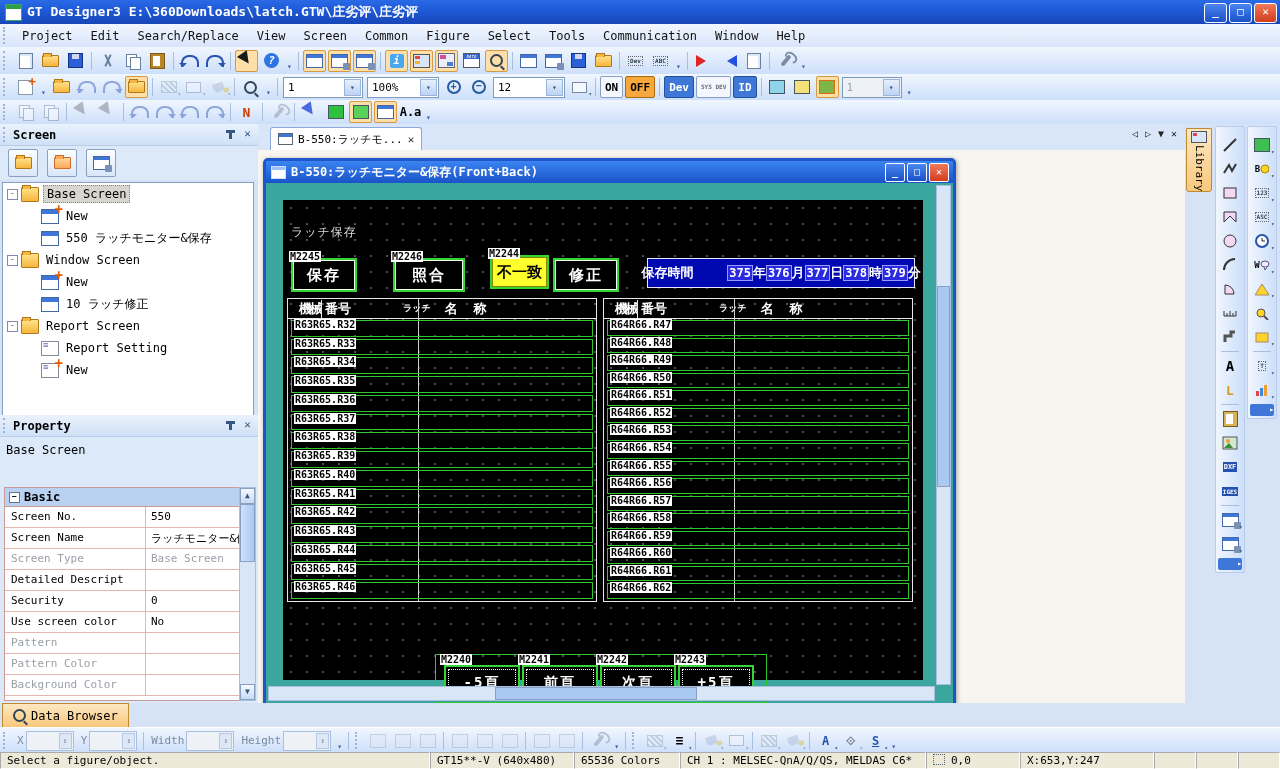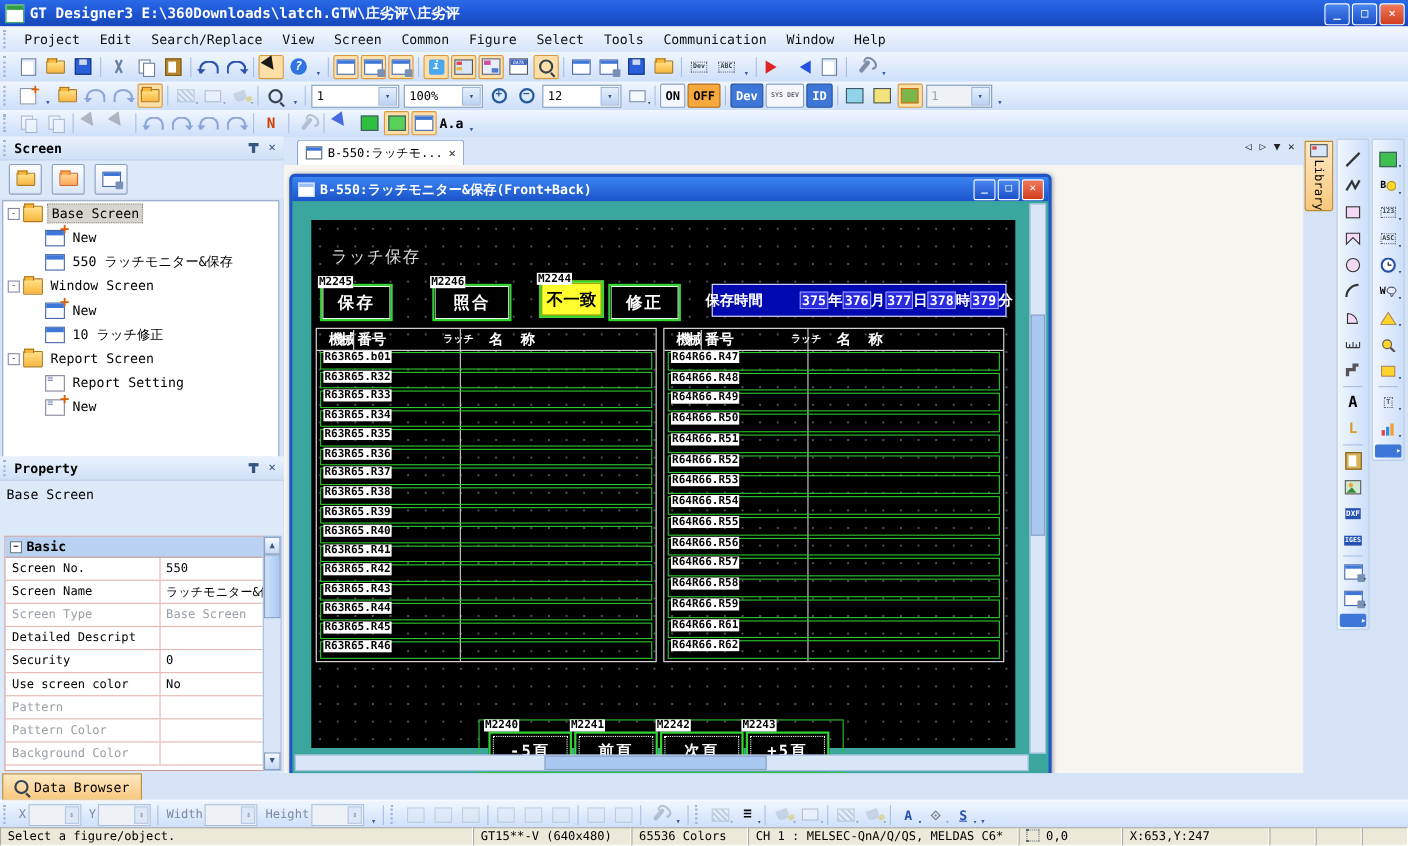--- a/index.html
+++ b/index.html
@@ -120,21 +120,21 @@
   .ccap{width:18px;height:17px;border:1px solid #fff;border-radius:2px;font-size:10px;line-height:15px;text-align:center;color:#fff;font-weight:bold;}
   .ccap.b{background:linear-gradient(#4a86f0,#1b50c8);}
   .ccap.r{background:linear-gradient(#f07a5a,#d23c1e);}
   .client{position:absolute;left:0;right:0;top:22px;bottom:0;background:#3aa69e;}
   .hsb{position:absolute;left:2px;bottom:2px;right:18px;height:13px;background:#d9e6f8;border:1px solid #a9bfe0;}
   .hsb .th{position:absolute;left:34%;width:30%;top:0;bottom:0;background:#a9c8f2;border:1px solid #8aa0c0;}
   .vsb2{position:absolute;top:2px;bottom:18px;right:2px;width:13px;background:#d9e6f8;border:1px solid #a9bfe0;}
   .vsb2 .th{position:absolute;top:20%;height:40%;left:0;right:0;background:#a9c8f2;border:1px solid #8aa0c0;}
   
   .hmi{position:absolute;left:17px;top:17px;width:640px;height:480px;background:#000;background-image:radial-gradient(circle,rgba(205,215,255,.38) .7px,transparent .9px);background-size:16px 16px;font-family:"DejaVu Sans Mono",monospace;}
-  .hmi-title{position:absolute;left:8px;top:24px;color:#dcdcdc;font-size:15px;letter-spacing:1px;margin-left:10px;}
+  .hmi-title{position:absolute;left:8px;top:24px;color:#dcdcdc;font-size:12px;letter-spacing:1px;}
   .dev{position:absolute;background:#fff;color:#000;font-size:10px;font-weight:bold;line-height:11px;padding:0 1px;z-index:5;white-space:nowrap;}
   .hbtn{position:absolute;background:#000;border:2px solid #35d435;box-shadow:inset 0 0 0 1px #eaffea;color:#fff;display:flex;align-items:center;justify-content:center;font-size:15px;font-weight:bold;letter-spacing:2px;z-index:2;}
   .hbtn.yellow{background:#ffff2e;color:#000;box-shadow:inset 0 0 0 1px #888800;letter-spacing:0;}
   .timebox{position:absolute;left:364px;top:58px;width:266px;height:28px;background:#0008b0;border:1px solid #e6e6ff;color:#fff;display:flex;align-items:center;justify-content:center;font-size:13px;font-weight:bold;gap:13px;white-space:nowrap;}
   .chip{background:#2a2ae0;border:1px solid #9a9aff;padding:0 1px;font-size:12px;}
   .htable{position:absolute;top:98px;width:308px;height:302px;border:1px solid #e8e8e8;}
   .ht-head{height:19px;border-bottom:1px solid #e8e8e8;color:#fff;display:flex;align-items:center;font-size:13px;font-weight:bold;white-space:nowrap;}
   .ht-c1{width:33px;border-right:1px solid #e8e8e8;text-align:right;letter-spacing:-2px;overflow:hidden;}
   .ht-c2{padding-left:3px;}
   .ht-c3{font-size:9px;margin-left:52px;}
@@ -626,23 +626,20 @@
           <div class="htable" style="left:4px">
             <div class="ht-head">
               <span class="ht-c1">機械</span>
               <span class="ht-c2">番号</span>
               <span class="ht-c3">ラッチ</span>
               <span class="ht-c4">名 称</span>
             </div>
             <div class="ht-div"></div>
             <div class="ht-body" id="rows-left">
                 <div class="hrow">
-                  <span class="dev">R63R65.b01</span>
-                </div>
-                <div class="hrow">
                   <span class="dev">R63R65.R32</span>
                 </div>
                 <div class="hrow">
                   <span class="dev">R63R65.R33</span>
                 </div>
                 <div class="hrow">
                   <span class="dev">R63R65.R34</span>
                 </div>
                 <div class="hrow">
                   <span class="dev">R63R65.R35</span>
@@ -723,20 +720,23 @@
                   <span class="dev">R64R66.R56</span>
                 </div>
                 <div class="hrow">
                   <span class="dev">R64R66.R57</span>
                 </div>
                 <div class="hrow">
                   <span class="dev">R64R66.R58</span>
                 </div>
                 <div class="hrow">
                   <span class="dev">R64R66.R59</span>
+                </div>
+                <div class="hrow">
+                  <span class="dev">R64R66.R60</span>
                 </div>
                 <div class="hrow">
                   <span class="dev">R64R66.R61</span>
                 </div>
                 <div class="hrow">
                   <span class="dev">R64R66.R62</span>
                 </div>
               </div>
           </div>
           <div class="pagegrp" id="pagegrp">

